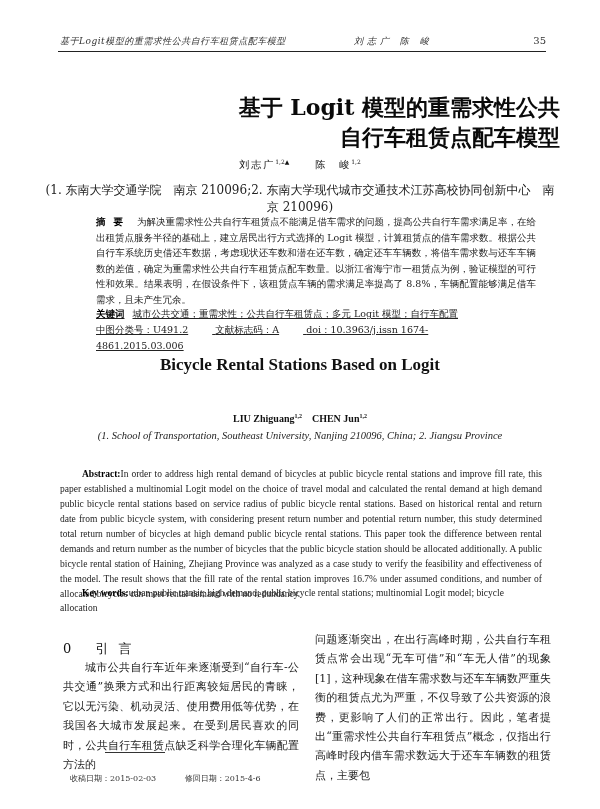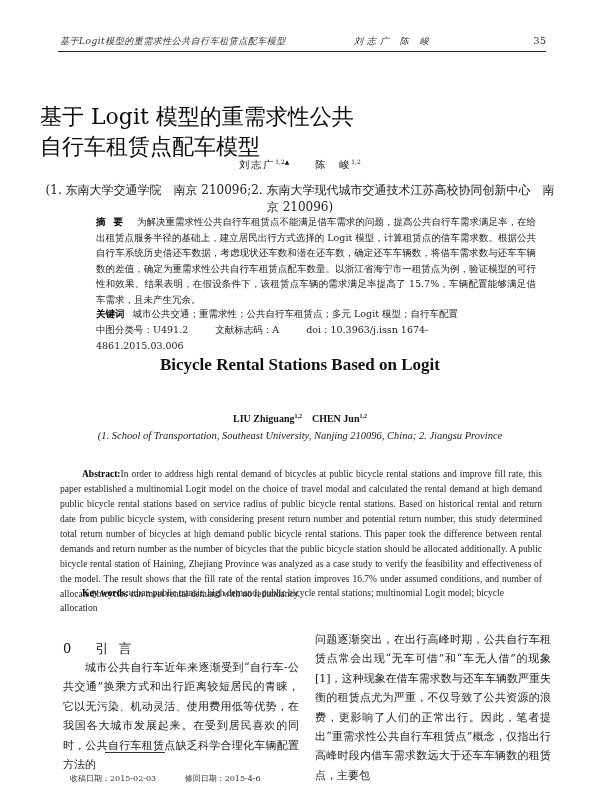--- a/index.html
+++ b/index.html
@@ -5,28 +5,28 @@
   html, body { margin: 0; padding: 0; background: #ffffff; }
   body { width: 600px; height: 809px; position: relative; overflow: hidden; color: #111; font-family: "DejaVu Serif", serif; }
   .abs { position: absolute; }
 
   .running-head { left: 54px; top: 35px; width: 492px; height: 16px; font-size: 9px; color: #333; }
   .running-head .title { position: absolute; left: 6px; top: 0; letter-spacing: 0.5px; font-style: italic; text-align: center; }
   .running-head .authors { position: absolute; left: 300px; top: 0; letter-spacing: 4px; font-style: italic; }
   .running-head .page { position: absolute; right: 0; top: 0; font-size: 10px; }
   .head-rule { left: 58px; top: 51px; width: 488px; height: 1px; background: #222; }
 
-  .cn-title { left: 40px; top: 92px; width: 520px; text-align: left; font-weight: normal; font-size: 22px; line-height: 30px; color: #0a0a0a; margin-top: 10px; }
+  .cn-title { left: 40px; top: 92px; width: 520px; text-align: right; font-weight: bold; font-size: 22px; line-height: 30px; color: #0a0a0a; }
   .cn-authors { left: 40px; top: 158px; width: 520px; text-align: center; font-size: 10px; letter-spacing: 2px; }
   .cn-authors sup { font-size: 6px; letter-spacing: 0; }
   .cn-affil { left: 40px; top: 182px; width: 520px; text-align: center; font-size: 12px; color: #222; }
 
   .cn-abstract { left: 96px; top: 214px; width: 440px; font-size: 9.5px; line-height: 15.5px; color: #222; text-align: justify; }
   .cn-abstract .label { font-weight: bold; letter-spacing: 8px; margin-right: 6px; color: #000; }
-  .cn-row { font-size: 9.5px; line-height: 15.5px; color: #222; }
+  .cn-row { font-size: 9.5px; line-height: 15.5px; color: #222; text-decoration: underline; }
   .cn-keywords { left: 96px; top: 306px; width: 440px; }
   .cn-keywords .label, .cn-class .label { font-weight: bold; color: #000; margin-right: 8px; }
   .cn-class { left: 96px; top: 322px; width: 440px; }
   .cn-class span { margin-right: 24px; }
 
   .en-title { left: 40px; top: 352px; width: 520px; text-align: center; font-weight: bold; font-size: 17px; line-height: 25px; font-family: "Liberation Serif", serif; }
   .en-authors { left: 40px; top: 413px; width: 520px; text-align: center; font-size: 10px; font-weight: bold; font-family: "Liberation Serif", serif; }
   .en-authors sup { font-size: 6px; }
   .en-affil { left: 40px; top: 428px; width: 520px; text-align: center; font-size: 10.5px; line-height: 15.5px; font-style: italic; font-family: "Liberation Serif", serif; color: #222; }
 
@@ -60,21 +60,21 @@
 
 <div class="abs cn-authors">
   <span>刘志广</span><sup>1,2▲</sup>
   &nbsp;&nbsp;&nbsp;
   <span>陈　峻</span><sup>1,2</sup>
 </div>
 
 <div class="abs cn-affil">(1. 东南大学交通学院　南京 210096;2. 东南大学现代城市交通技术江苏高校协同创新中心　南京 210096)</div>
 
 <div class="abs cn-abstract">
-  <span class="label">摘要</span><span>为解决重需求性公共自行车租赁点不能满足借车需求的问题，提高公共自行车需求满足率，在给出租赁点服务半径的基础上，建立居民出行方式选择的 Logit 模型，计算租赁点的借车需求数。根据公共自行车系统历史借还车数据，考虑现状还车数和潜在还车数，确定还车车辆数，将借车需求数与还车车辆数的差值，确定为重需求性公共自行车租赁点配车数量。以浙江省海宁市一租赁点为例，验证模型的可行性和效果。结果表明，在假设条件下，该租赁点车辆的需求满足率提高了 15.7%，车辆配置能够满足借车需求，且未产生冗余。</span>
+  <span class="label">摘要</span><span>为解决重需求性公共自行车租赁点不能满足借车需求的问题，提高公共自行车需求满足率，在给出租赁点服务半径的基础上，建立居民出行方式选择的 Logit 模型，计算租赁点的借车需求数。根据公共自行车系统历史借还车数据，考虑现状还车数和潜在还车数，确定还车车辆数，将借车需求数与还车车辆数的差值，确定为重需求性公共自行车租赁点配车数量。以浙江省海宁市一租赁点为例，验证模型的可行性和效果。结果表明，在假设条件下，该租赁点车辆的需求满足率提高了 8.8%，车辆配置能够满足借车需求，且未产生冗余。</span>
 </div>
 
 <div class="abs cn-row cn-keywords">
   <span class="label">关键词</span><span>城市公共交通；重需求性；公共自行车租赁点；多元 Logit 模型；自行车配置</span>
 </div>
 
 <div class="abs cn-row cn-class">
   <span>中图分类号：U491.2</span>
   <span>文献标志码：A</span>
   <span>doi：10.3963/j.issn 1674-4861.2015.03.006</span>

